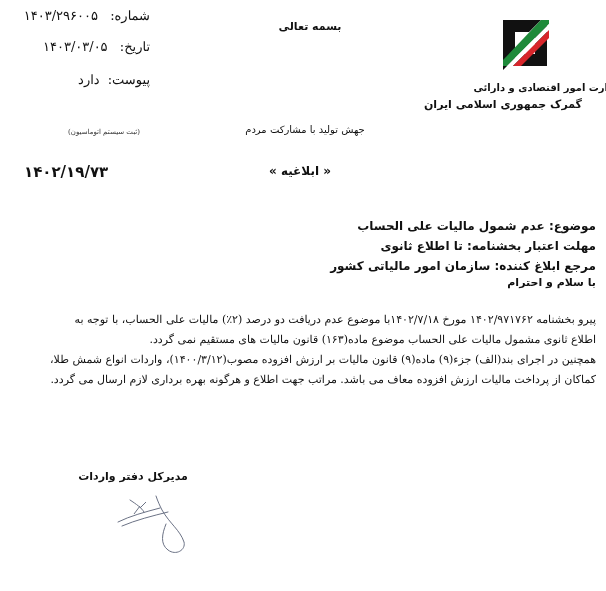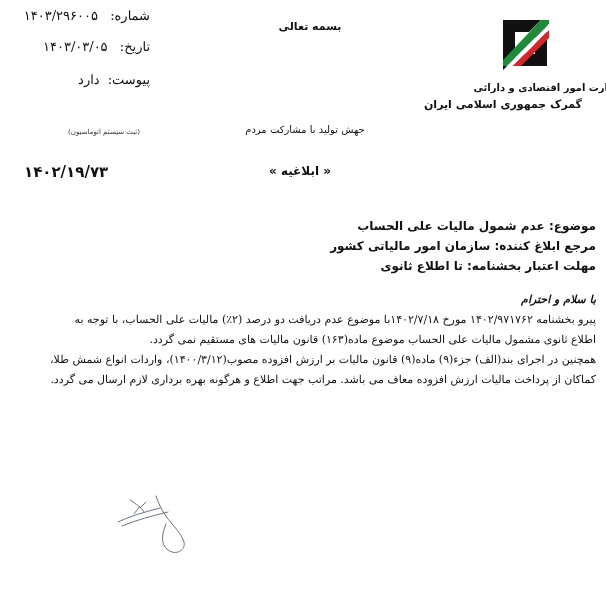--- a/index.html
+++ b/index.html
@@ -144,38 +144,39 @@
 <div class="abs rtl notice-title" style="left:260px; top:164px; width:80px; text-align:center;">« ابلاغیه »</div>
 
 <div class="abs letter-number" style="left:24px; top:163px; width:110px;">۱۴۰۲/۱۹/۷۳</div>
 
 <div class="abs rtl" style="left:300px; top:216px; width:296px;">
   <div class="subject-line">
     <span>موضوع:</span>
     <span>عدم شمول مالیات علی الحساب</span>
   </div>
   <div class="subject-line">
+    <span>مهلت اعتبار بخشنامه:</span>
+    <span>تا اطلاع ثانوی</span>
+  </div>
+  <div class="subject-line">
     <span>مرجع ابلاغ کننده:</span>
     <span>سازمان امور مالیاتی کشور</span>
   </div>
-  <div class="subject-line">
-    <span>مهلت اعتبار بخشنامه:</span>
-    <span>تا اطلاع ثانوی</span>
-  </div>
 </div>
 
-<div class="abs rtl greeting" style="left:460px; top:293px; width:136px;font-style:italic;">با سلام و احترام</div>
+<div class="abs rtl greeting" style="left:460px; top:276px; width:136px;">با سلام و احترام</div>
 
 <div class="abs rtl" style="left:28px; top:310px; width:568px;">
   <div class="body-line">پیرو بخشنامه ۱۴۰۲/۹۷۱۷۶۲ مورخ ۱۴۰۲/۷/۱۸با موضوع عدم دریافت دو درصد (۲٪) مالیات علی الحساب، با توجه به</div>
   <div class="body-line">اطلاع ثانوی مشمول مالیات علی الحساب موضوع ماده(۱۶۳) قانون مالیات های مستقیم نمی گردد.</div>
   <div class="body-line">همچنین در اجرای بند(الف) جزء(۹) ماده(۹) قانون مالیات بر ارزش افزوده مصوب(۱۴۰۰/۳/۱۲)، واردات انواع شمش طلا،</div>
   <div class="body-line">کماکان از پرداخت مالیات ارزش افزوده معاف می باشد. مراتب جهت اطلاع و هرگونه بهره برداری لازم ارسال می گردد.</div>
 </div>
 
 <div class="abs rtl" style="left:78px; top:468px; width:110px;">
+  <div class="signer">مدیرکل دفتر واردات</div>
 </div>
 <div class="abs" style="left:100px; top:490px; width:110px; height:70px;">
   <svg width="110" height="70" viewBox="0 0 110 70">
     <path d="M18 32 C30 26, 45 22, 60 18 M22 36 C36 30, 52 26, 68 22 M30 10 C36 14, 42 18, 44 22 M56 6 C58 12, 60 16, 62 20 C70 34, 80 40, 84 52 C86 60, 76 66, 68 60 C60 54, 62 44, 66 34" fill="none" stroke="#6b7285" stroke-width="1" stroke-linecap="round"></path>
     <path d="M40 18 L46 12 M34 24 L40 16" fill="none" stroke="#6b7285" stroke-width="1"></path>
   </svg>
 </div>
 
 </body></html>

